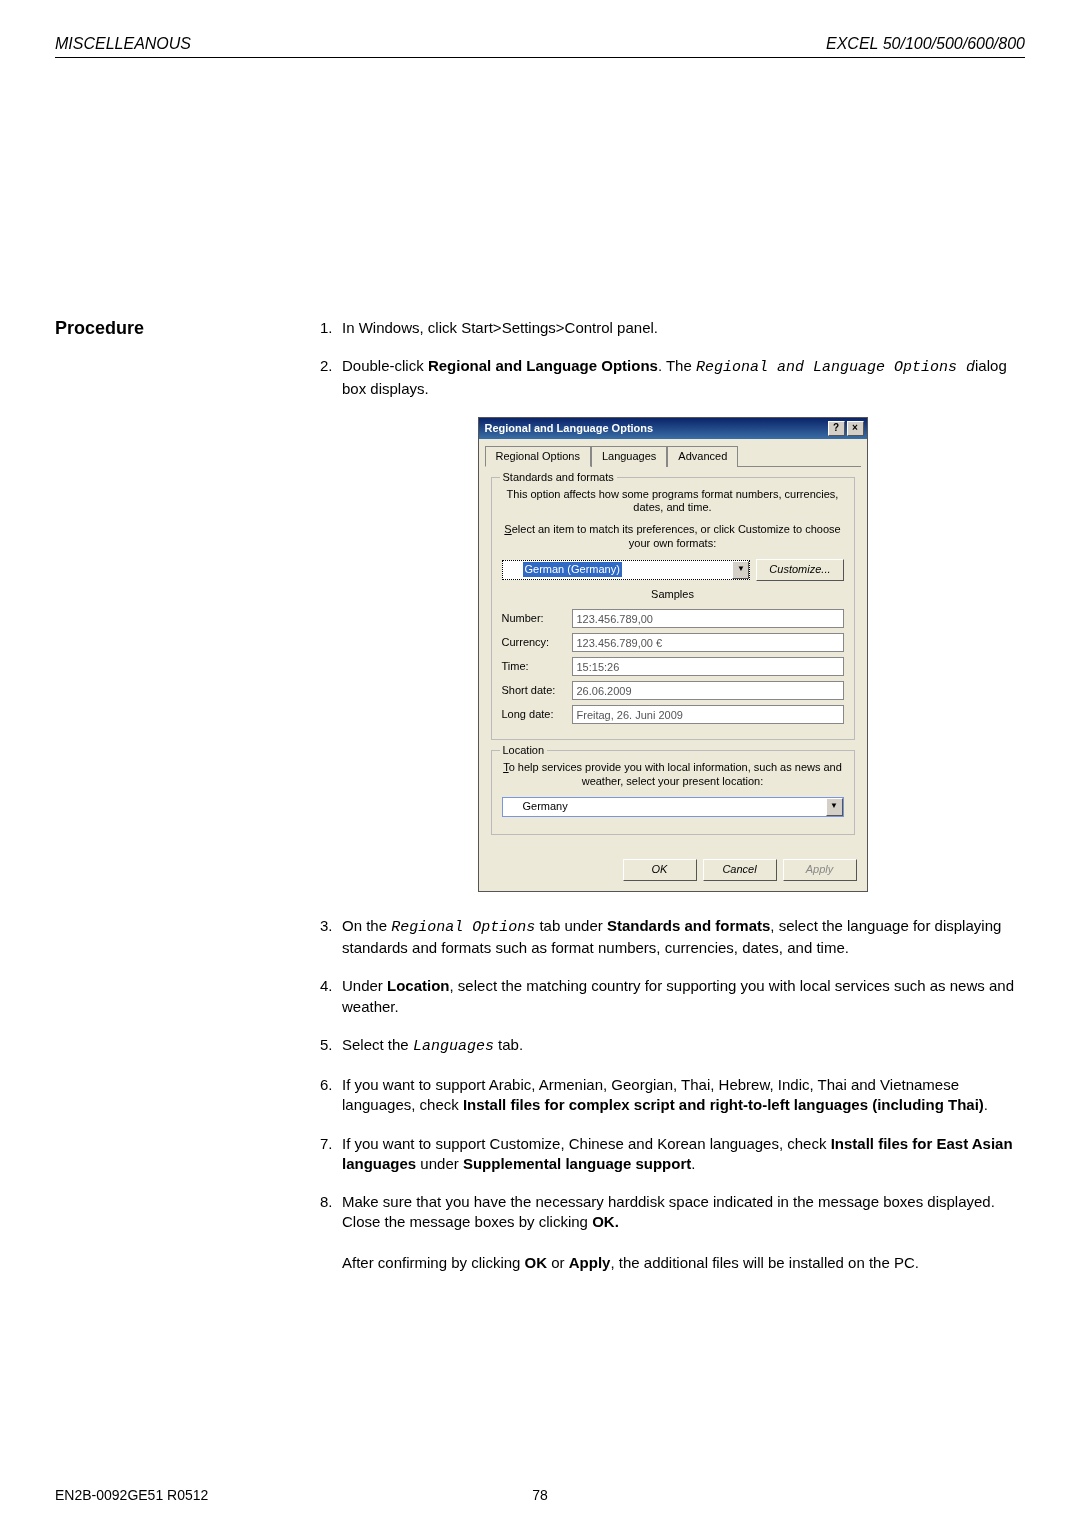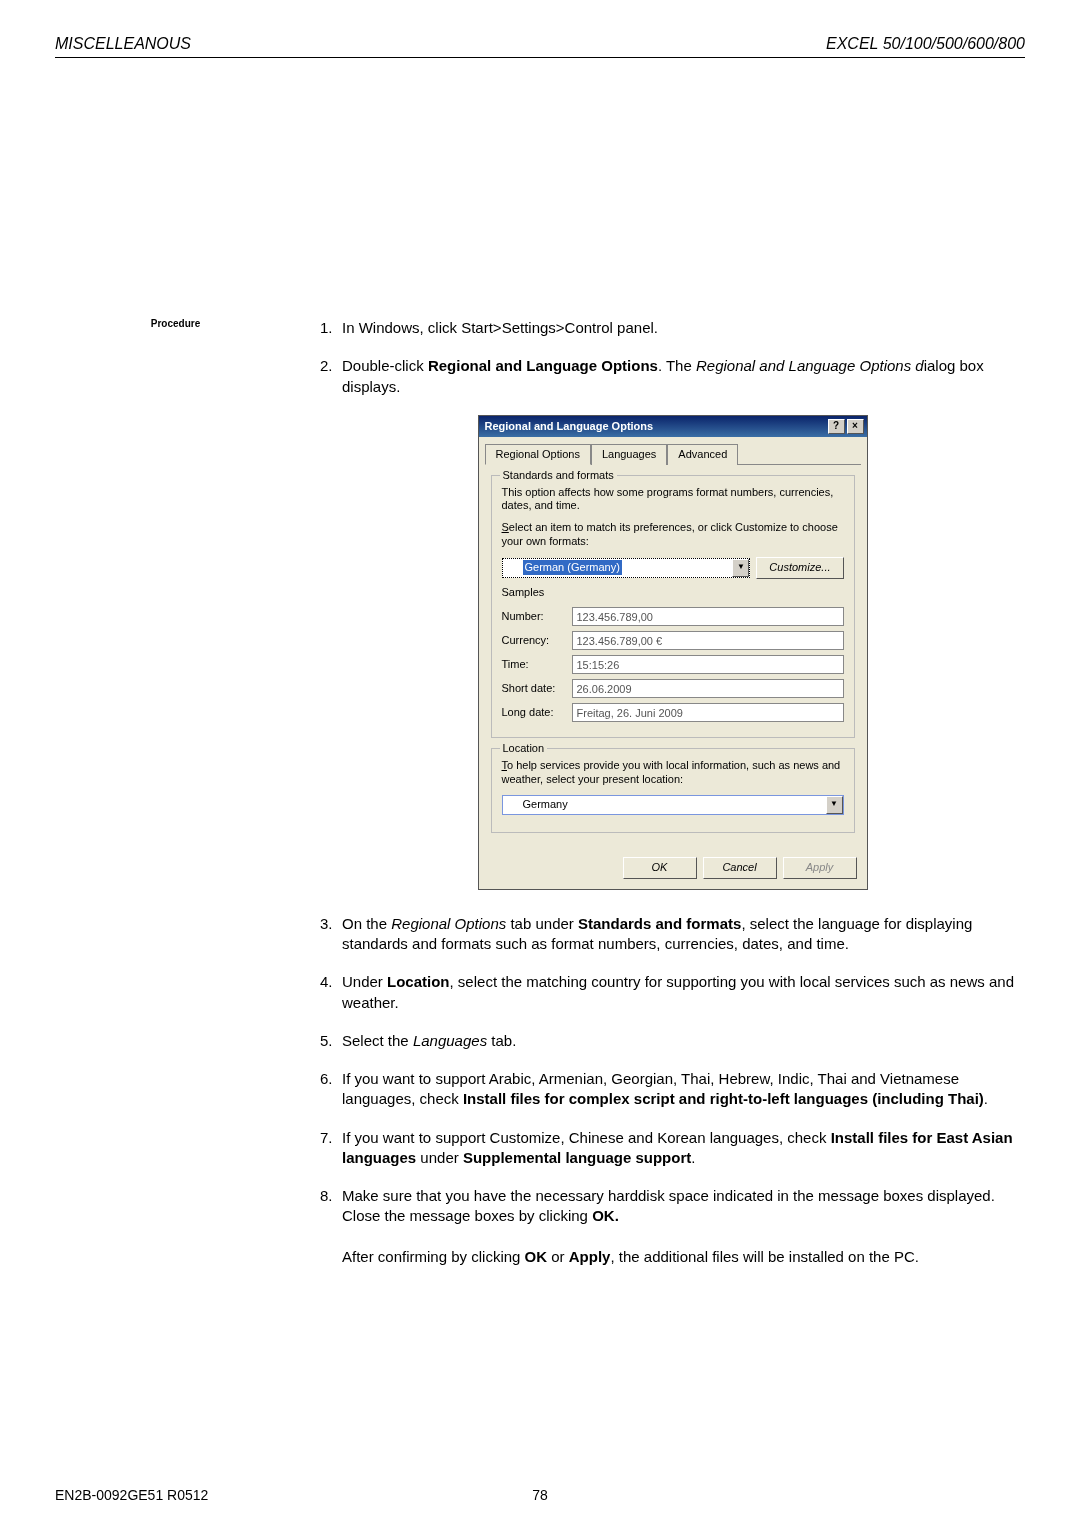--- a/index.html
+++ b/index.html
@@ -25,36 +25,36 @@
     padding-bottom: 4px;
     border-bottom: 1px solid #000;
   }
   .content {
     margin-top: 260px;
     display: flex;
     align-items: flex-start;
   }
   .label-col {
     width: 265px;
-    text-align: center;
+    text-align: left;
     padding-right: 24px;
     font-weight: bold;
-    font-size: 10px;
+    font-size: 18px;
   }
   .body-col {
     flex: 1;
     font-size: 15px;
     line-height: 1.35;
   }
   .body-col ol { list-style: none; }
   .body-col li { display: flex; margin-bottom: 18px; }
   .body-col li .num { width: 22px; flex-shrink: 0; }
   .body-col li .txt { flex: 1; }
   .txt b { font-weight: bold; }
-  .txt i { font-style: italic; }
+  .txt i { font-style: italic; font-family: Liberation Mono, monospace; }
   .dialog-wrap {
     margin: 12px 0 24px 0;
     display: flex;
     justify-content: center;
   }
   .dialog {
     width: 390px;
     border: 1px solid #555;
     background: #ece9d8;
     font-family: Tahoma, Arial, sans-serif;
@@ -109,21 +109,21 @@
     margin-bottom: 10px;
     position: relative;
   }
   .groupbox .legend {
     position: absolute;
     top: -8px; left: 8px;
     background: #ece9d8;
     padding: 0 3px;
     font-size: 11px;
   }
-  .gb-text { margin-bottom: 8px; line-height: 1.25; }
+  .gb-text { margin-bottom: 8px; line-height: 1.25; text-align: center; }
   .row { display: flex; align-items: center; gap: 6px; margin-bottom: 7px; }
   .selectbox {
     flex: 1;
     display: flex;
     border: 1px solid #7a96df;
     background: #fff;
     height: 20px;
     align-items: center;
     padding-left: 20px;
     justify-content: space-between;

